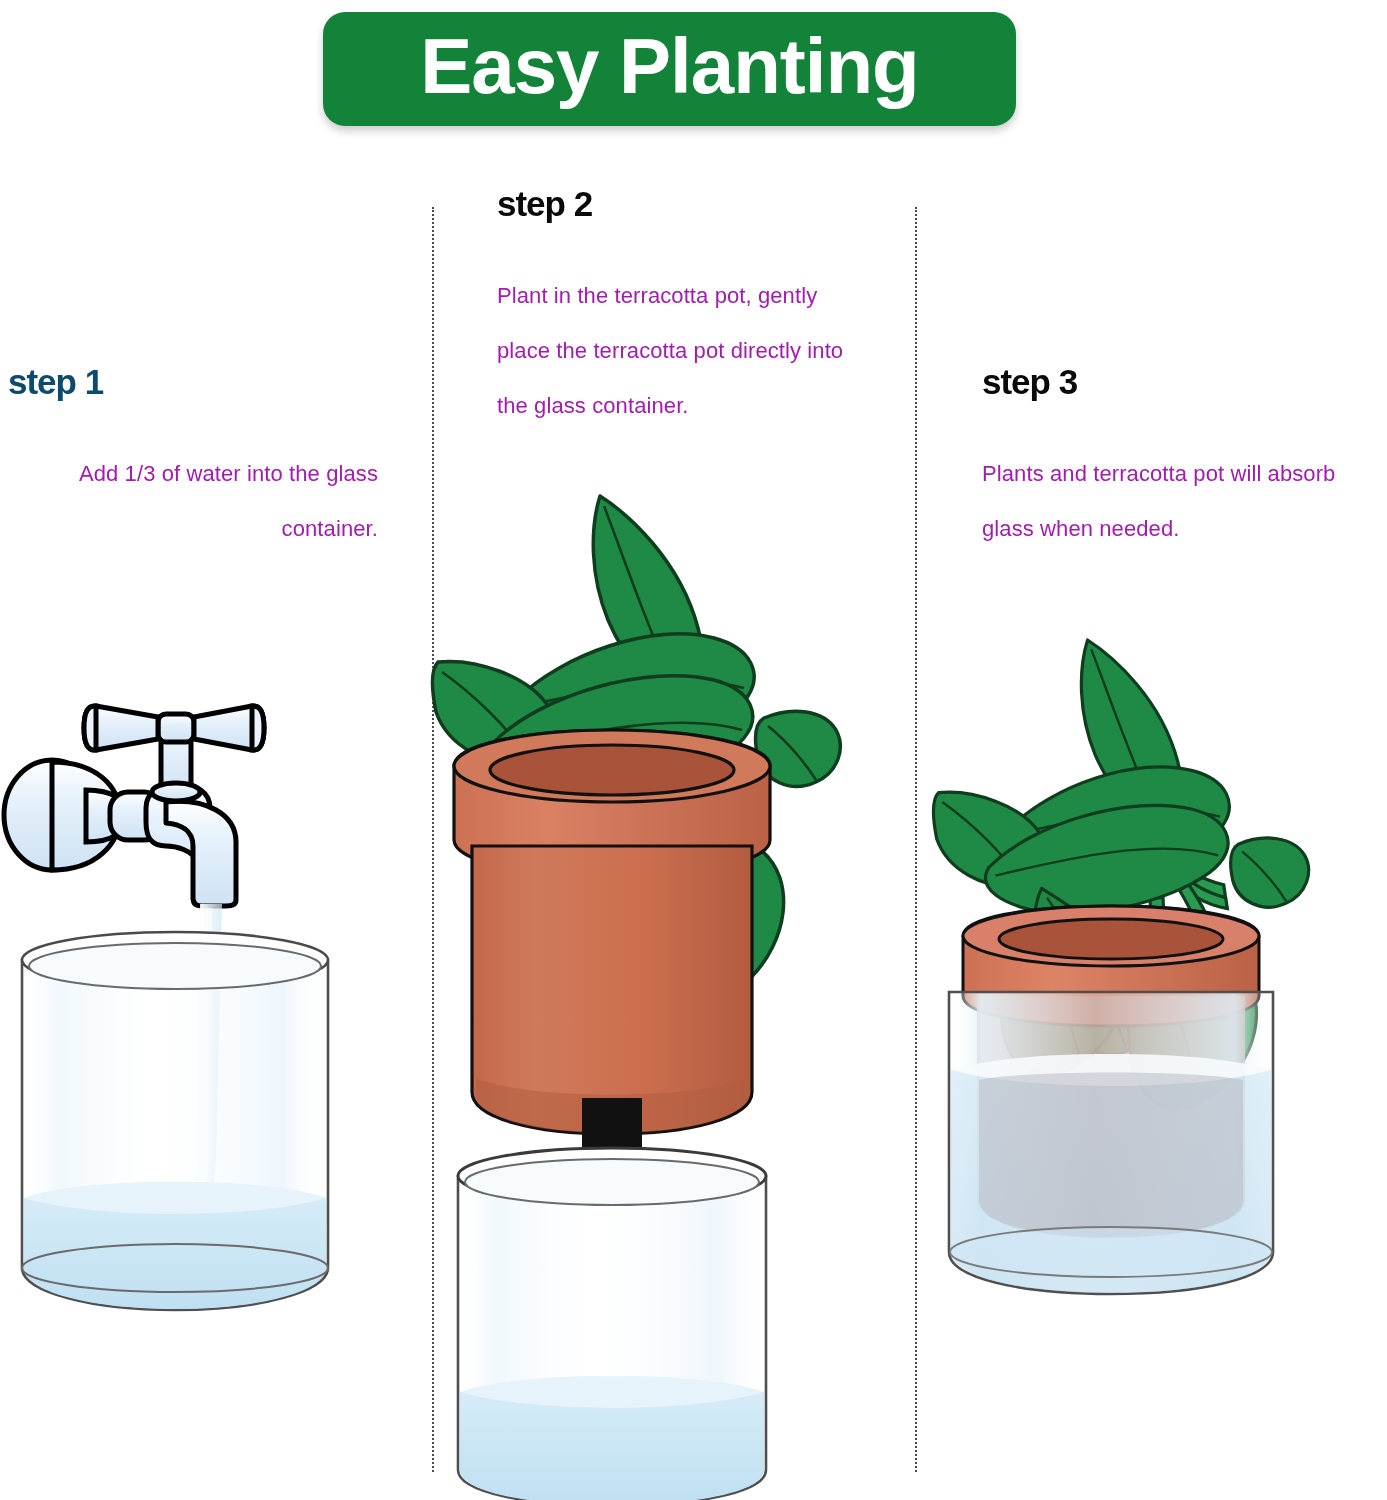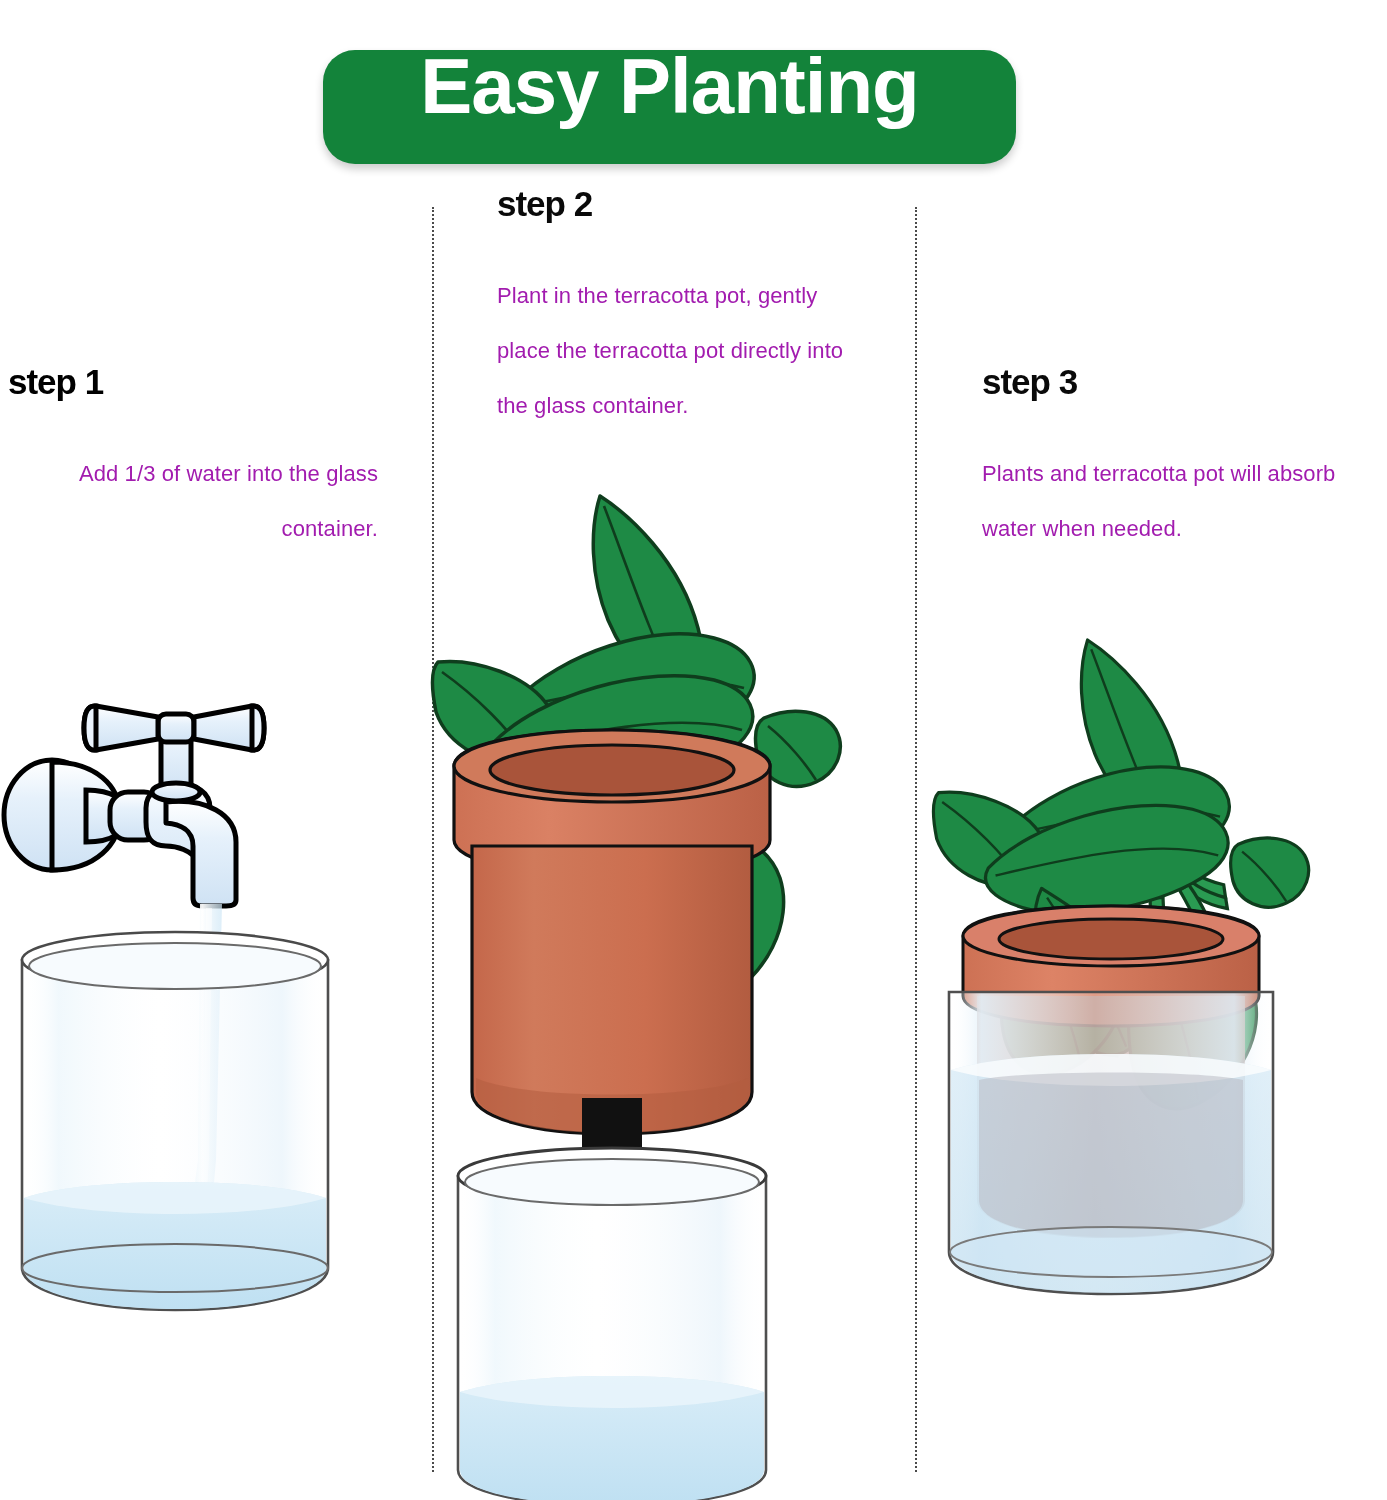--- a/index.html
+++ b/index.html
@@ -6,24 +6,23 @@
   body{
     width:1387px;height:1500px;position:relative;overflow:hidden;
     font-family:"Liberation Sans","DejaVu Sans",sans-serif;
     -webkit-font-smoothing:antialiased;
   }
   .stage{position:absolute;inset:0;}
 
   
   #title-banner{
     position:absolute;left:323px;top:12px;width:693px;height:114px;
-    border-radius:32px;
-    display:flex;justify-content:center;
+    border-radius:22px;
+    display:flex;align-items:center;justify-content:center;
     box-shadow:0 5px 8px rgba(0,0,0,.20);
-    margin-top:38px;
   }
   #title-text{
     color:#ffffff;font-weight:bold;font-size:78px;line-height:1;
     letter-spacing:-1px;white-space:nowrap;
     transform:translateY(-3px);
   }
 
   
   .divider{
     position:absolute;top:207px;height:1265px;width:0;
@@ -60,28 +59,28 @@
 
 <div class="stage">
 
   <div id="title-banner" style="background: rgb(19, 131, 58);">
     <span id="title-text" style="color: rgb(255, 255, 255);">Easy Planting</span>
   </div>
 
   <div class="divider" id="divider-left" style="border-left-color: rgb(43, 43, 43);"></div>
   <div class="divider" id="divider-right" style="border-left-color: rgb(43, 43, 43);"></div>
 
-  <div class="step-head" id="step1-head" style="color: #000000;">step 1</div>
+  <div class="step-head" id="step1-head" style="color: #0c4a6e;">step 1</div>
   <div class="step-body" id="step1-body">Add 1/3 of water into the glass container.</div>
 
   <div class="step-head" id="step2-head" style="color: rgb(10, 10, 10);">step 2</div>
   <div class="step-body" id="step2-body">Plant in the terracotta pot, gently place the terracotta pot directly into the glass container.</div>
 
   <div class="step-head" id="step3-head" style="color: rgb(10, 10, 10);">step 3</div>
-  <div class="step-body" id="step3-body">Plants and terracotta pot will absorb water when needed.</div>
+  <div class="step-body" id="step3-body">Plants and terracotta pot will absorb glass when needed.</div>
 
   <div class="art" id="art-step1">
     <svg viewBox="0 0 430 660" xmlns="http://www.w3.org/2000/svg">
       <defs>
         <linearGradient id="s1glass" x1="0" y1="0" x2="1" y2="0">
           <stop offset="0" stop-color="#ffffff" stop-opacity=".0"></stop>
           <stop offset=".12" stop-color="#eef7fc" stop-opacity=".85"></stop>
           <stop offset=".45" stop-color="#ffffff" stop-opacity=".30"></stop>
           <stop offset=".85" stop-color="#eaf4fb" stop-opacity=".80"></stop>
           <stop offset="1" stop-color="#ffffff" stop-opacity=".0"></stop>

